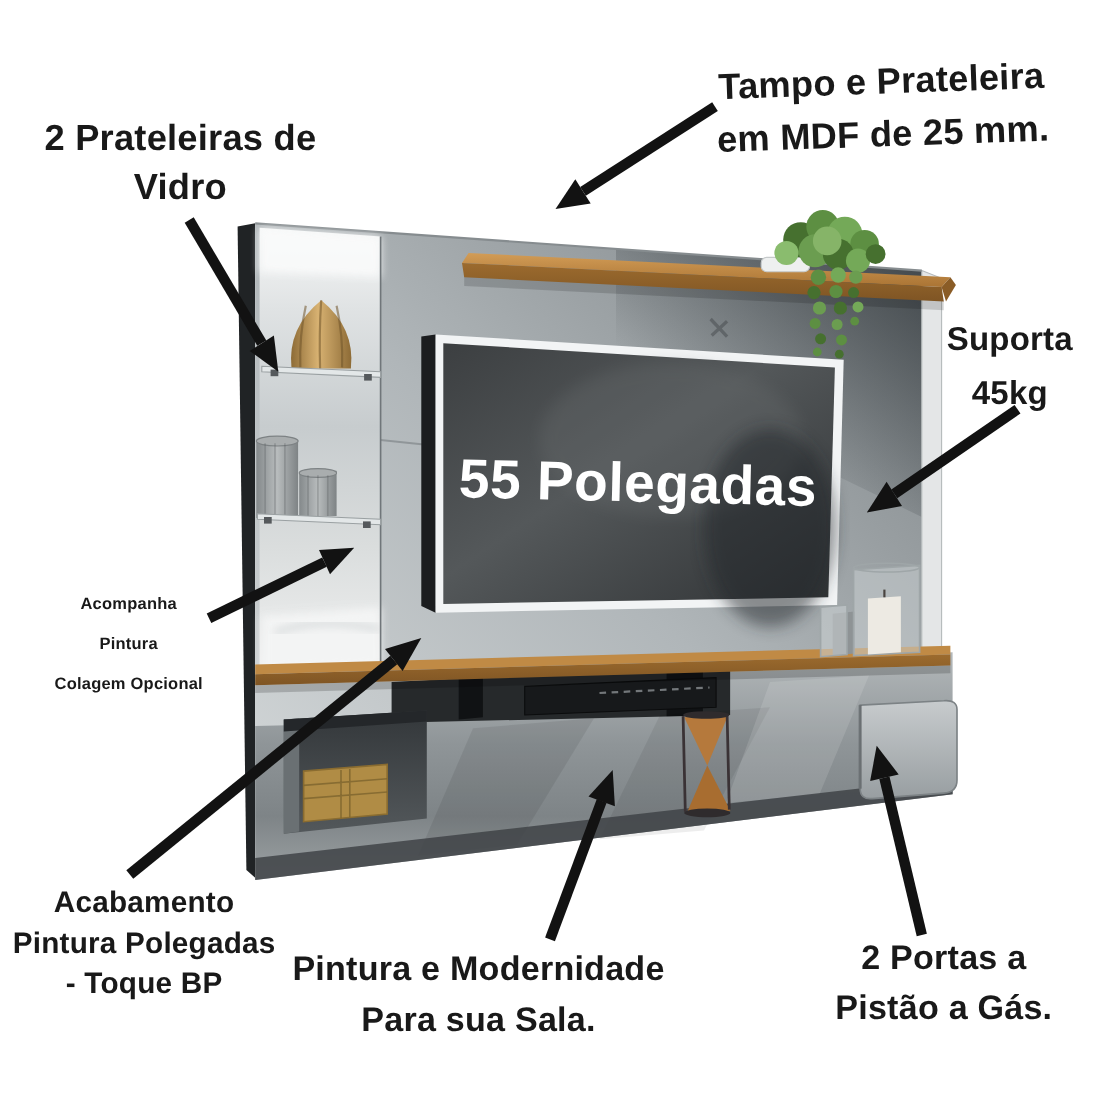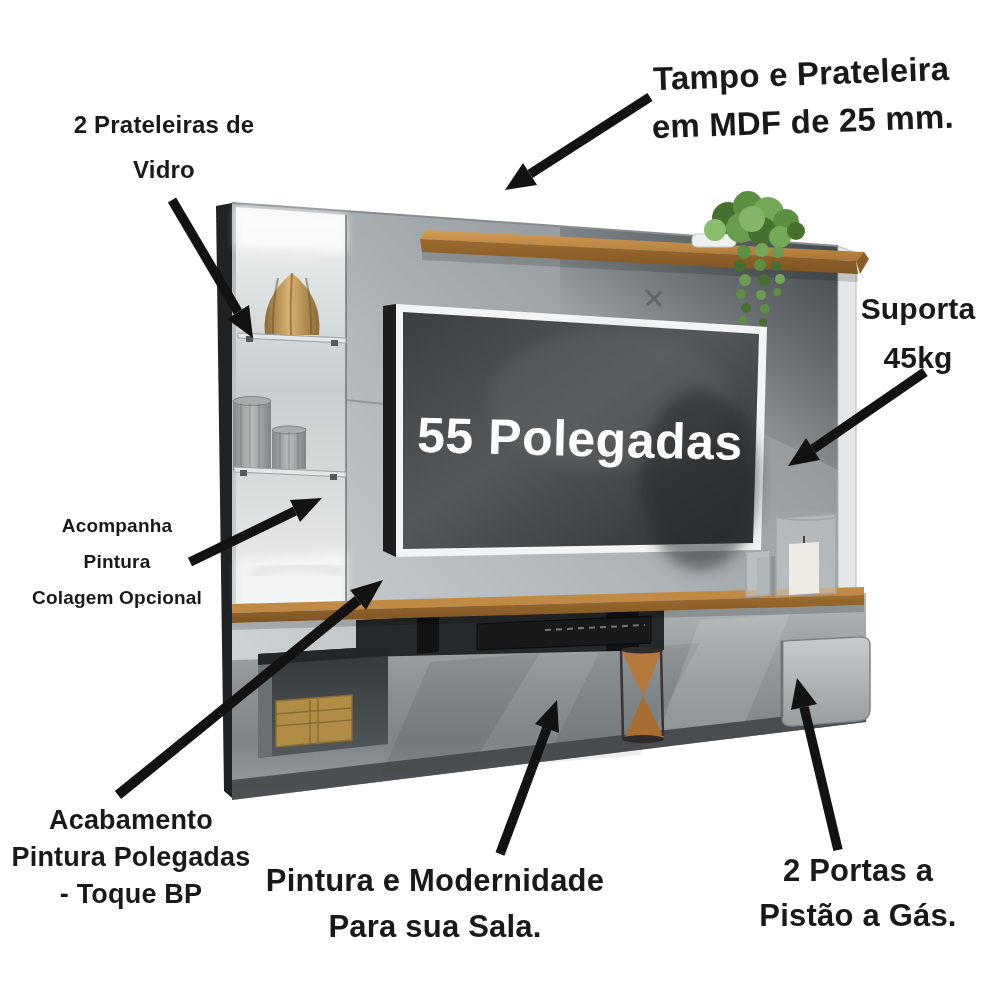--- a/index.html
+++ b/index.html
@@ -7,23 +7,23 @@
     position:relative;width:1000px;height:1000px;background:#ffffff;overflow:hidden;
     font-family:"Liberation Sans","DejaVu Sans",sans-serif;
   }
   .furniture-svg{position:absolute;left:0;top:0;}
   .label{
     position:absolute;text-align:center;color:#191919;font-weight:700;
     letter-spacing:0.2px;
   }
   .label .ln{white-space:nowrap;}
   .lbl-tampo{left:612px;top:50px;width:380px;font-size:33px;line-height:48px;transform:rotate(-2deg);}
-  .lbl-prateleiras{left:28px;top:102px;width:272px;font-size:24px;line-height:45px;}
+  .lbl-prateleiras{left:28px;top:102px;width:272px;font-size:33px;line-height:45px;}
   .lbl-suporta{left:843px;top:284px;width:150px;font-size:30px;line-height:49px;}
-  .lbl-acompanha{left:3px;top:508px;width:228px;font-size:19px;line-height:36px;}
+  .lbl-acompanha{left:3px;top:532px;width:228px;font-size:15px;line-height:36px;}
   .lbl-acabamento{left:0px;top:786px;width:262px;font-size:27px;line-height:37px;margin-top:16px;}
   .lbl-estilo{left:253px;top:858px;width:364px;font-size:31px;line-height:46px;}
   .lbl-portas{left:741px;top:848px;width:234px;font-size:31px;line-height:45px;}
   .tv-size{
     position:absolute;left:398px;top:410px;width:364px;text-align:center;
     color:#ffffff;font-weight:700;font-size:50px;line-height:58px;
     transform:rotate(1.4deg);letter-spacing:0.5px;white-space:nowrap;
   }
 </style>
 </head>

